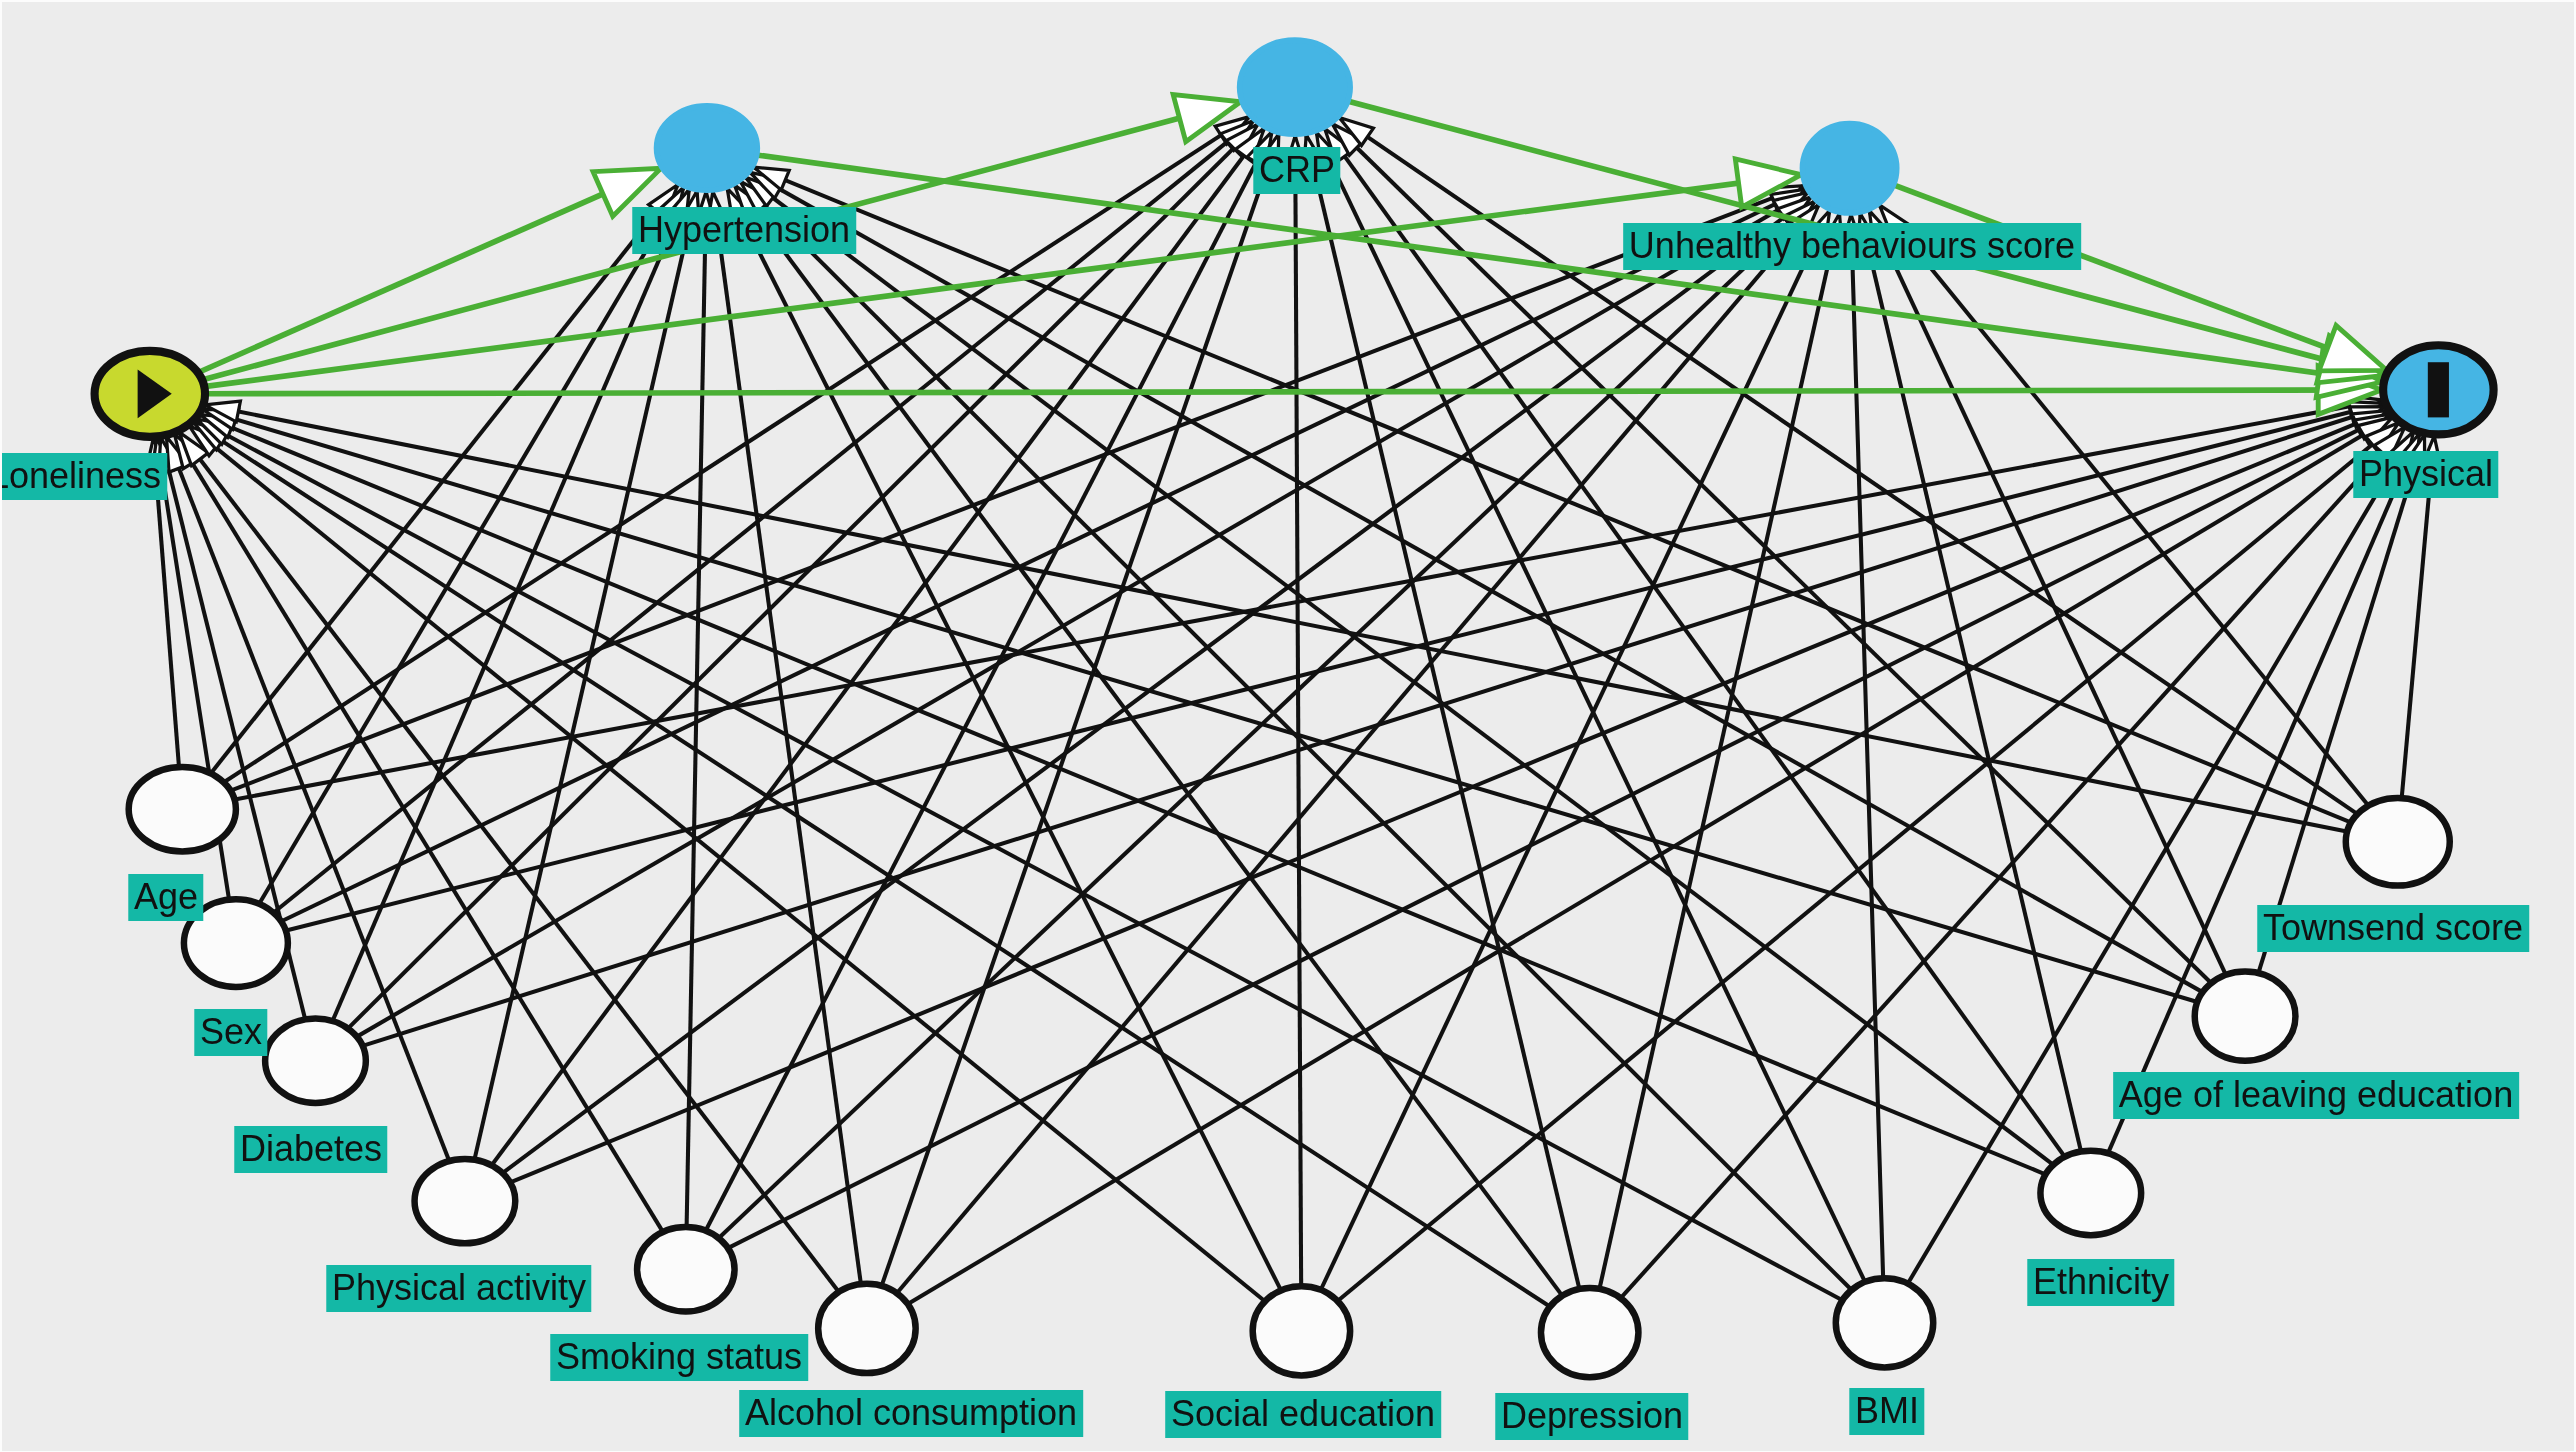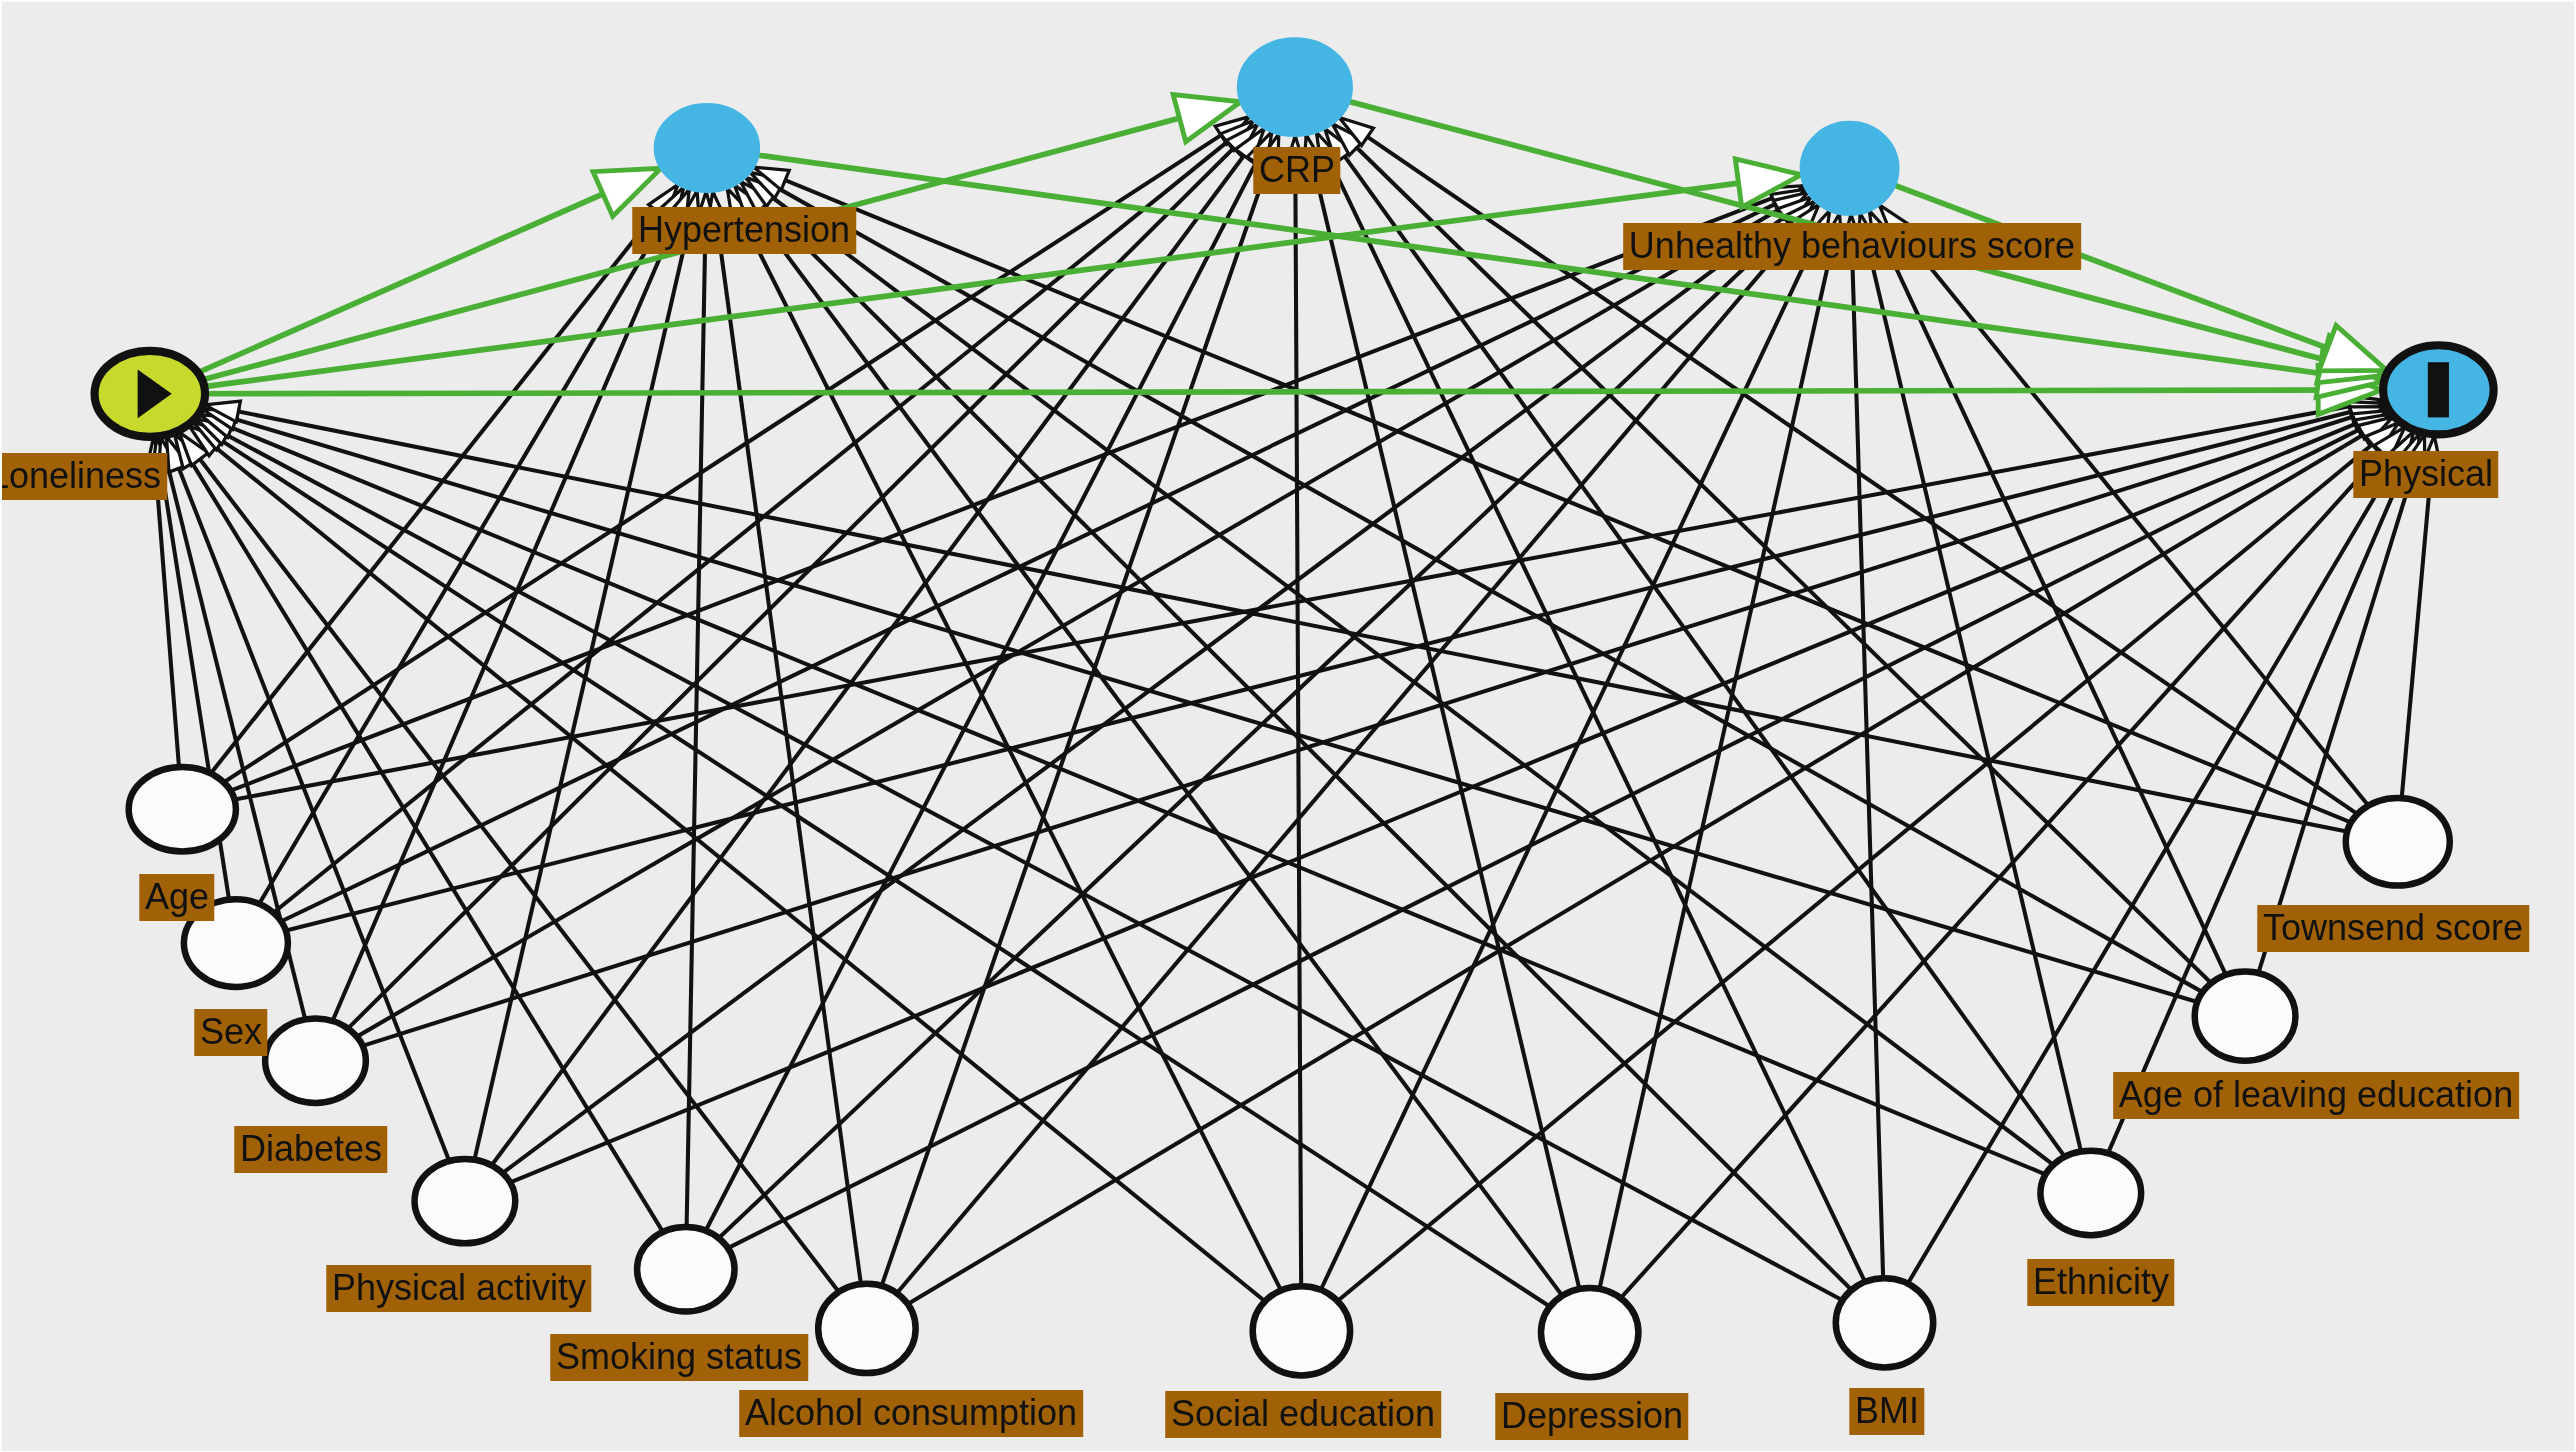--- a/index.html
+++ b/index.html
@@ -8,21 +8,21 @@
     width:2576px;height:1453px;
     background:#ececec;
     border:2.4px solid #fcfcfc;
     box-sizing:border-box;
     overflow:hidden;
     font-family:"Liberation Sans", sans-serif;
   }
   #dag{position:absolute;inset:0;width:100%;height:100%;}
   .node-label{
     position:absolute;
-    background:#a16207;
+    background:#14b8a6;
     color:#111111;
     font-size:36px;
     line-height:1.18;
     padding:2.4px 5.7px;
     white-space:nowrap;
     font-family:"Liberation Sans", sans-serif;
     transform:translate(-50%,0);
     text-align:right;
   }
 </style>
@@ -358,21 +358,21 @@
           <ellipse cx="2950" cy="1035" rx="64" ry="54" fill="#fbfbfb" stroke="#111111" stroke-width="8"></ellipse>
         </g>
       </g>
   </svg>
   <div id="labels">
       <div class="node-label" style="left: 73px; top: 451px;">Loneliness</div>
       <div class="node-label" style="left: 2424px; top: 449px;">Physical</div>
       <div class="node-label" style="left: 742px; top: 205px;">Hypertension</div>
       <div class="node-label" style="left: 1295px; top: 145px;">CRP</div>
       <div class="node-label" style="left: 1850px; top: 221px;">Unhealthy behaviours score</div>
-      <div class="node-label" style="left: 175px; top: 872px;">Age</div>
+      <div class="node-label" style="left: 164px; top: 872px;">Age</div>
       <div class="node-label" style="left: 229px; top: 1007px;">Sex</div>
       <div class="node-label" style="left: 309px; top: 1124px;">Diabetes</div>
       <div class="node-label" style="left: 457px; top: 1263px;">Physical activity</div>
       <div class="node-label" style="left: 677px; top: 1332px;">Smoking status</div>
       <div class="node-label" style="left: 909px; top: 1388px;">Alcohol consumption</div>
       <div class="node-label" style="left: 1301px; top: 1389px;">Social education</div>
       <div class="node-label" style="left: 1590px; top: 1391px;">Depression</div>
       <div class="node-label" style="left: 1885px; top: 1386px;">BMI</div>
       <div class="node-label" style="left: 2099px; top: 1257px;">Ethnicity</div>
       <div class="node-label" style="left: 2314px; top: 1070px;">Age of leaving education</div>

